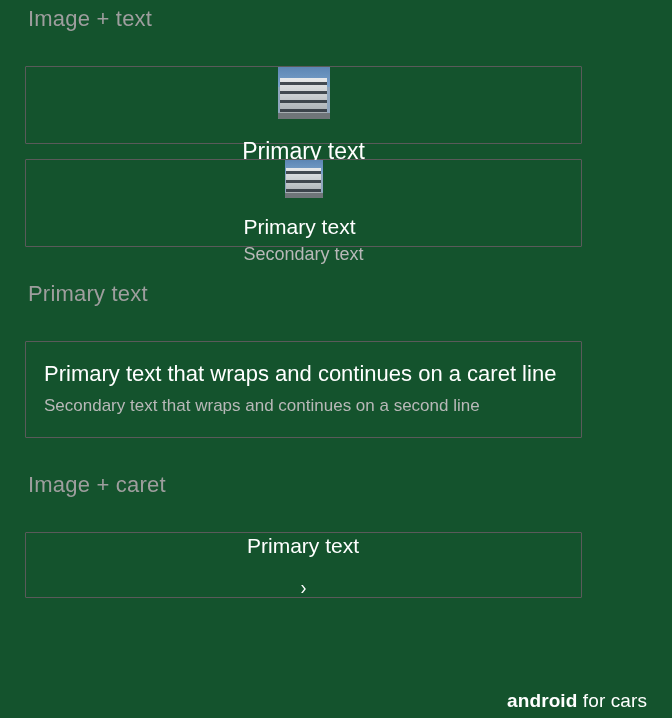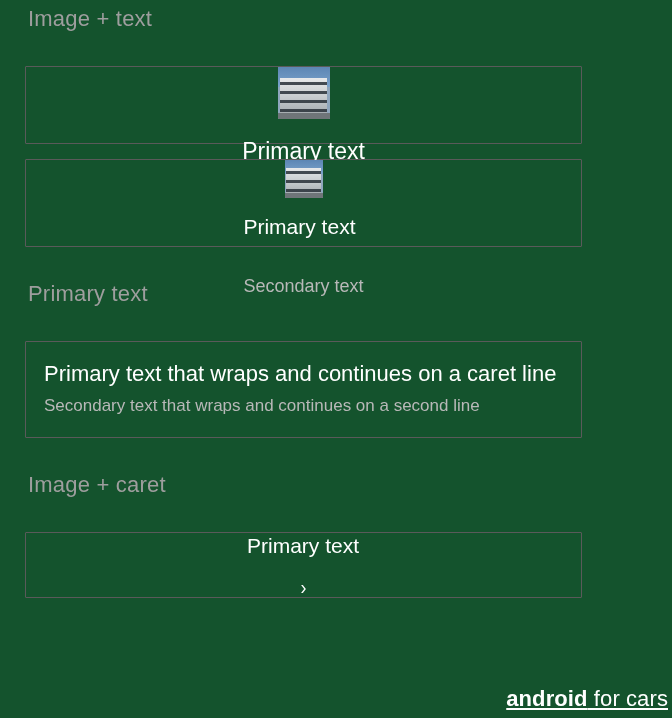--- a/index.html
+++ b/index.html
@@ -93,21 +93,20 @@
     color: #ffffff;
     font-size: 23px;
     font-weight: 400;
     line-height: 1.25;
   }
   .secondary-text {
     color: #b8b8b8;
     font-size: 19px;
     font-weight: 400;
     line-height: 1.3;
-    margin-top: 32px;
   }
 
   .card-two-line {
     height: 88px;
     gap: 16px;
     align-items: center;
   }
   .text-stack {
     display: flex;
     flex-direction: column;
@@ -143,26 +142,25 @@
     line-height: 1;
     display: inline-block;
     transform: scaleX(0.85);
   }
 
   .spacer-lg { height: 34px; }
   .spacer-xs { height: 15px; }
 
   .footer {
     position: absolute;
-    right: 4px;
+    right: 25px;
     bottom: 6px;
-    font-size: 22px;
+    font-size: 19px;
     color: #ffffff;
     letter-spacing: 0.1px;
-    text-decoration: underline;
   }
   .footer .brand { font-weight: 700; }
   .footer .rest { font-weight: 400; }
 
   .top-pad { height: 6px; }
 </style>
 </head>
 <body>
 
 <div class="screen">

